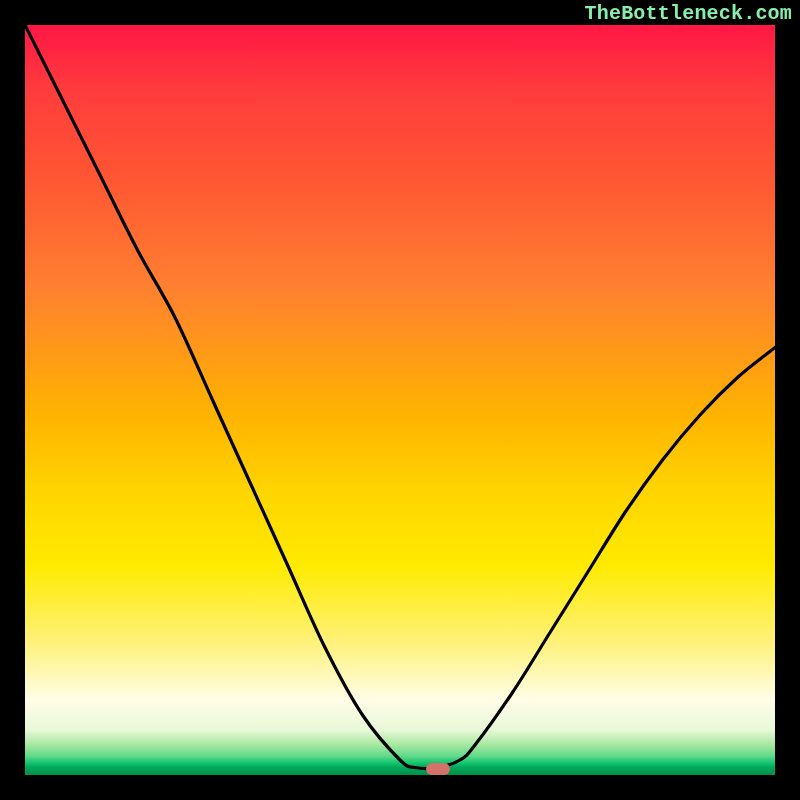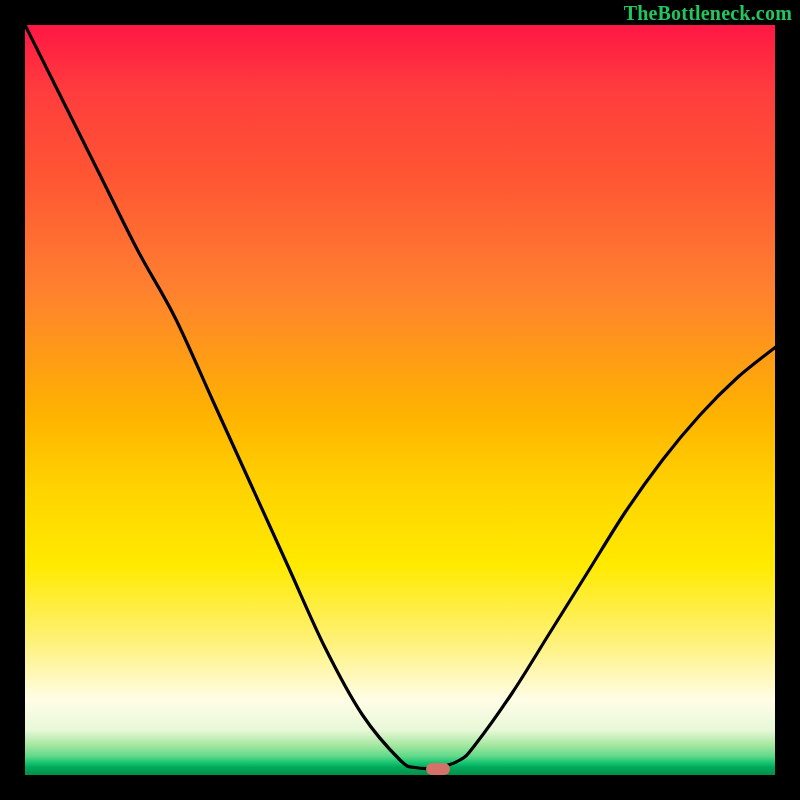--- a/index.html
+++ b/index.html
@@ -55,24 +55,24 @@
     border-radius: 6px;
     background: #d4716b;
     transform: translate(-50%, -50%);
     left: 412px;  
     top: 744px;   
   }
   .watermark {
     position: absolute;
     top: 2px;
     right: 8px;
-    font-family: Liberation Serif, serif;
+    font-family: Liberation Mono, monospace;
     font-size: 20px;
     font-weight: 600;
-    color: #22c55e;
+    color: #86efac;
     letter-spacing: 0.2px;
     user-select: none;
     margin-left: 24px;
   }
 </style>
 </head>
 <body>
 
 <div class="stage">
 

